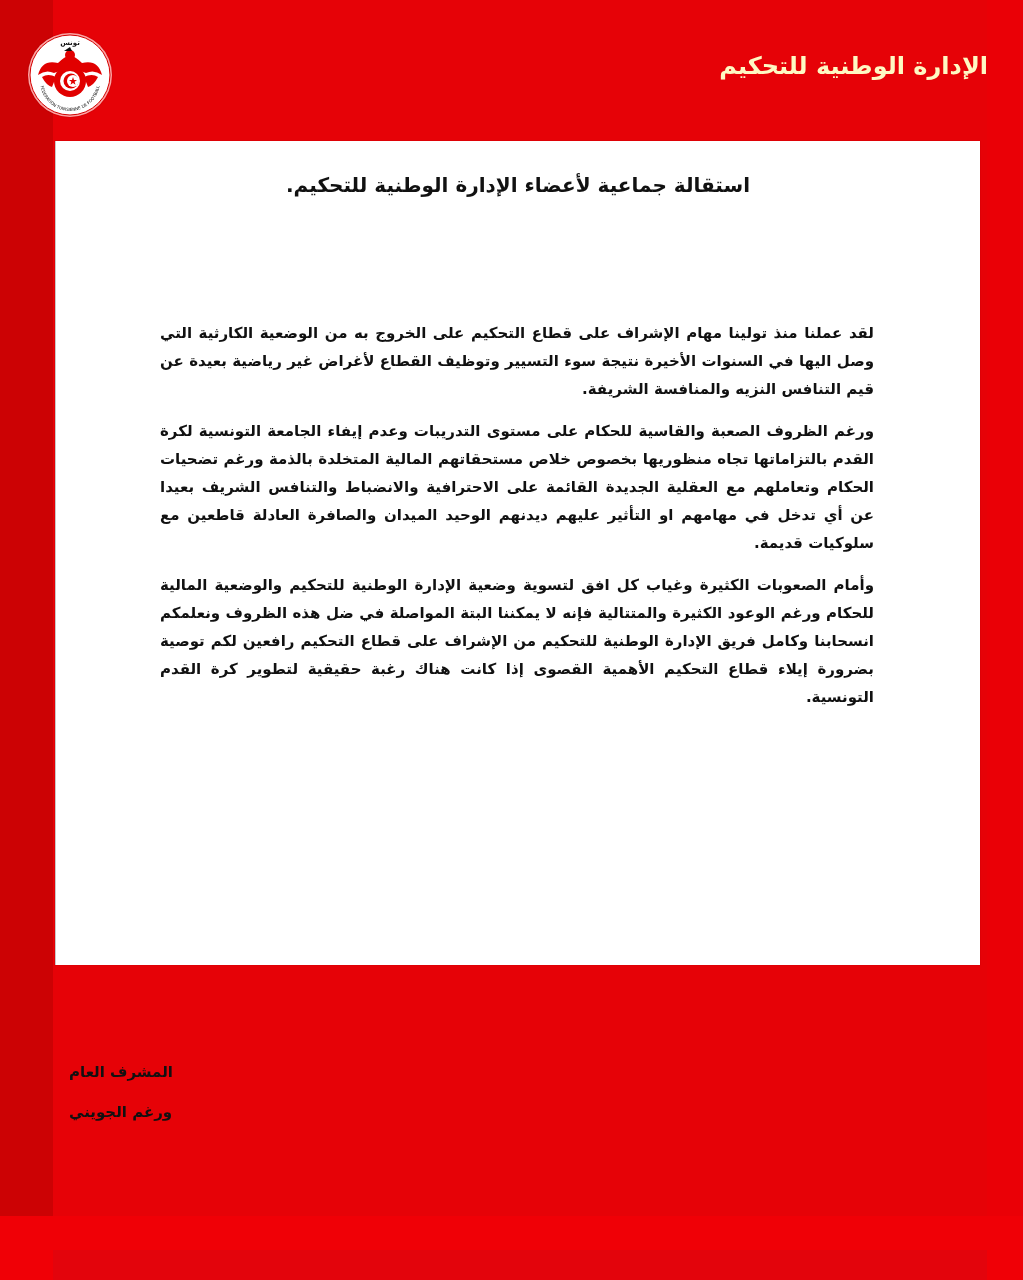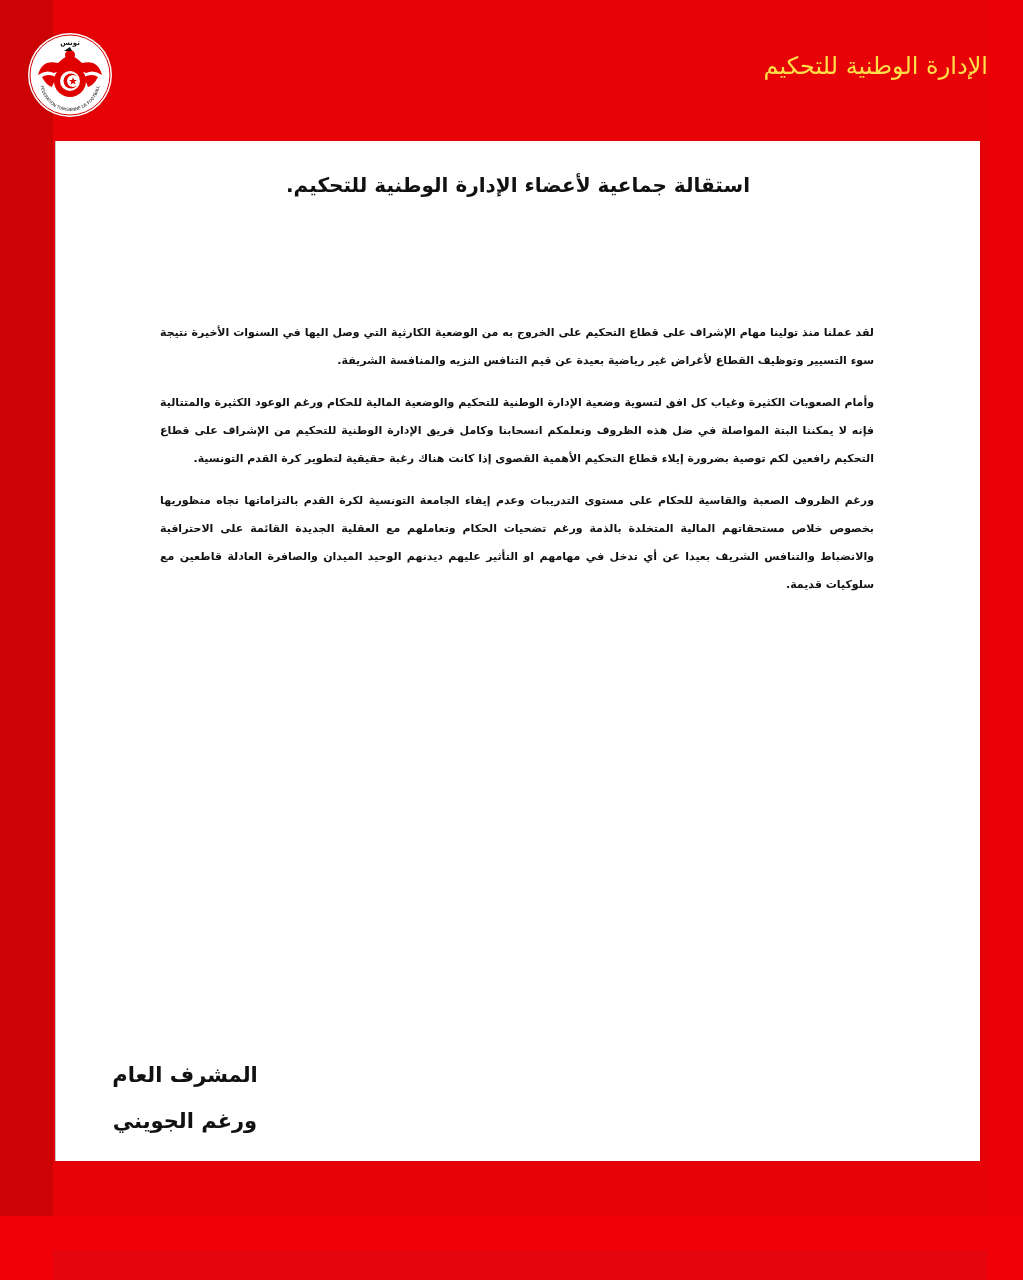--- a/index.html
+++ b/index.html
@@ -19,50 +19,50 @@
     .bottom-band {
       position: absolute; left: 0; bottom: 0; width: 1023px; height: 64px;
       background: #f00006;
     }
     .bottom-band-inner {
       position: absolute; left: 53px; right: 36px; bottom: 0; height: 30px;
       background: #e3040c;
     }
     .logo {
       position: absolute; left: 28px; top: 33px; width: 84px; height: 84px;
-      border-radius: 50%; background: #ffffff;
+      border-radius: 50%; background: #fca5a5;
       box-shadow: 0 0 0 1px rgba(0,0,0,0.05);
     }
     .logo svg { display: block; }
     .header-title {
       position: absolute; right: 35px; top: 52px;
-      color: #fde047; font-family: "DejaVu Sans", sans-serif;
-      font-weight: normal; font-size: 24px; direction: rtl; letter-spacing: 0;
+      color: #fef9c3; font-family: "DejaVu Sans", sans-serif;
+      font-weight: bold; font-size: 24px; direction: rtl; letter-spacing: 0;
     }
     .paper {
-      position: absolute; left: 55px; top: 141px; width: 924px; height: 1020px;
+      position: absolute; left: 55px; top: 141px; width: 924px; height: 824px;
       background: #fff; border-left: 1px solid #c8c8c8;
       box-shadow: 0 0 1px rgba(0,0,0,0.2);
     }
     .doc-title {
       position: absolute; left: 0; right: 0; top: 32px;
       text-align: center; direction: rtl;
       font-family: "DejaVu Sans", sans-serif; font-weight: bold; font-size: 20px; color: #111;
     }
     .body-text {
       position: absolute; left: 104px; width: 714px; top: 178px;
       direction: rtl; text-align: justify; text-align-last: right;
       font-family: "DejaVu Sans", sans-serif; font-weight: bold;
-      font-size: 11px; line-height: 28px; color: #111;
+      font-size: 15px; line-height: 28px; color: #111;
     }
     .body-text p { margin: 0 0 14px 0; }
     .signature {
       position: absolute; left: 0; width: 232px; top: 922px;
-      direction: rtl; text-align: center;
-      font-family: "DejaVu Sans", sans-serif; font-weight: bold; font-size: 21px; color: #111; padding-left: 13px;
+      direction: rtl; text-align: left;
+      font-family: "DejaVu Sans", sans-serif; font-weight: bold; font-size: 15px; color: #111; padding-left: 13px;
     }
     .signature div { margin-bottom: 22px; }
   </style>
 </head>
 <body>
 
 <div class="left-stripe"></div>
 <div class="right-stripe"></div>
 <div class="bottom-band">
   <div class="bottom-band-inner"></div>
@@ -94,21 +94,21 @@
   </svg>
 </div>
 
 <div class="header-title">الإدارة الوطنية للتحكيم</div>
 
 <div class="paper">
   <div class="doc-title">استقالة جماعية لأعضاء الإدارة الوطنية للتحكيم.</div>
 
   <div class="body-text">
     <p>لقد عملنا منذ تولينا مهام الإشراف على قطاع التحكيم على الخروج به من الوضعية الكارثية التي وصل اليها في السنوات الأخيرة نتيجة سوء التسيير وتوظيف القطاع لأغراض غير رياضية بعيدة عن قيم التنافس النزيه والمنافسة الشريفة.</p>
+    <p>ورغم الظروف الصعبة والقاسية للحكام على مستوى التدريبات وعدم إيفاء الجامعة التونسية لكرة القدم بالتزاماتها تجاه منظوريها بخصوص خلاص مستحقاتهم المالية المتخلدة بالذمة ورغم تضحيات الحكام وتعاملهم مع العقلية الجديدة القائمة على الاحترافية والانضباط والتنافس الشريف بعيدا عن أي تدخل في مهامهم او التأثير عليهم ديدنهم الوحيد الميدان والصافرة العادلة قاطعين مع سلوكيات قديمة.</p>
     <p>وأمام الصعوبات الكثيرة وغياب كل افق لتسوية وضعية الإدارة الوطنية للتحكيم والوضعية المالية للحكام ورغم الوعود الكثيرة والمتتالية فإنه لا يمكننا البتة المواصلة في ضل هذه الظروف ونعلمكم انسحابنا وكامل فريق الإدارة الوطنية للتحكيم من الإشراف على قطاع التحكيم رافعين لكم توصية بضرورة إيلاء قطاع التحكيم الأهمية القصوى إذا كانت هناك رغبة حقيقية لتطوير كرة القدم التونسية.</p>
-    <p>ورغم الظروف الصعبة والقاسية للحكام على مستوى التدريبات وعدم إيفاء الجامعة التونسية لكرة القدم بالتزاماتها تجاه منظوريها بخصوص خلاص مستحقاتهم المالية المتخلدة بالذمة ورغم تضحيات الحكام وتعاملهم مع العقلية الجديدة القائمة على الاحترافية والانضباط والتنافس الشريف بعيدا عن أي تدخل في مهامهم او التأثير عليهم ديدنهم الوحيد الميدان والصافرة العادلة قاطعين مع سلوكيات قديمة.</p>
   </div>
 
   <div class="signature">
     <div>المشرف العام</div>
     <div>ورغم الجويني</div>
   </div>
 </div>
 
 </body></html>

